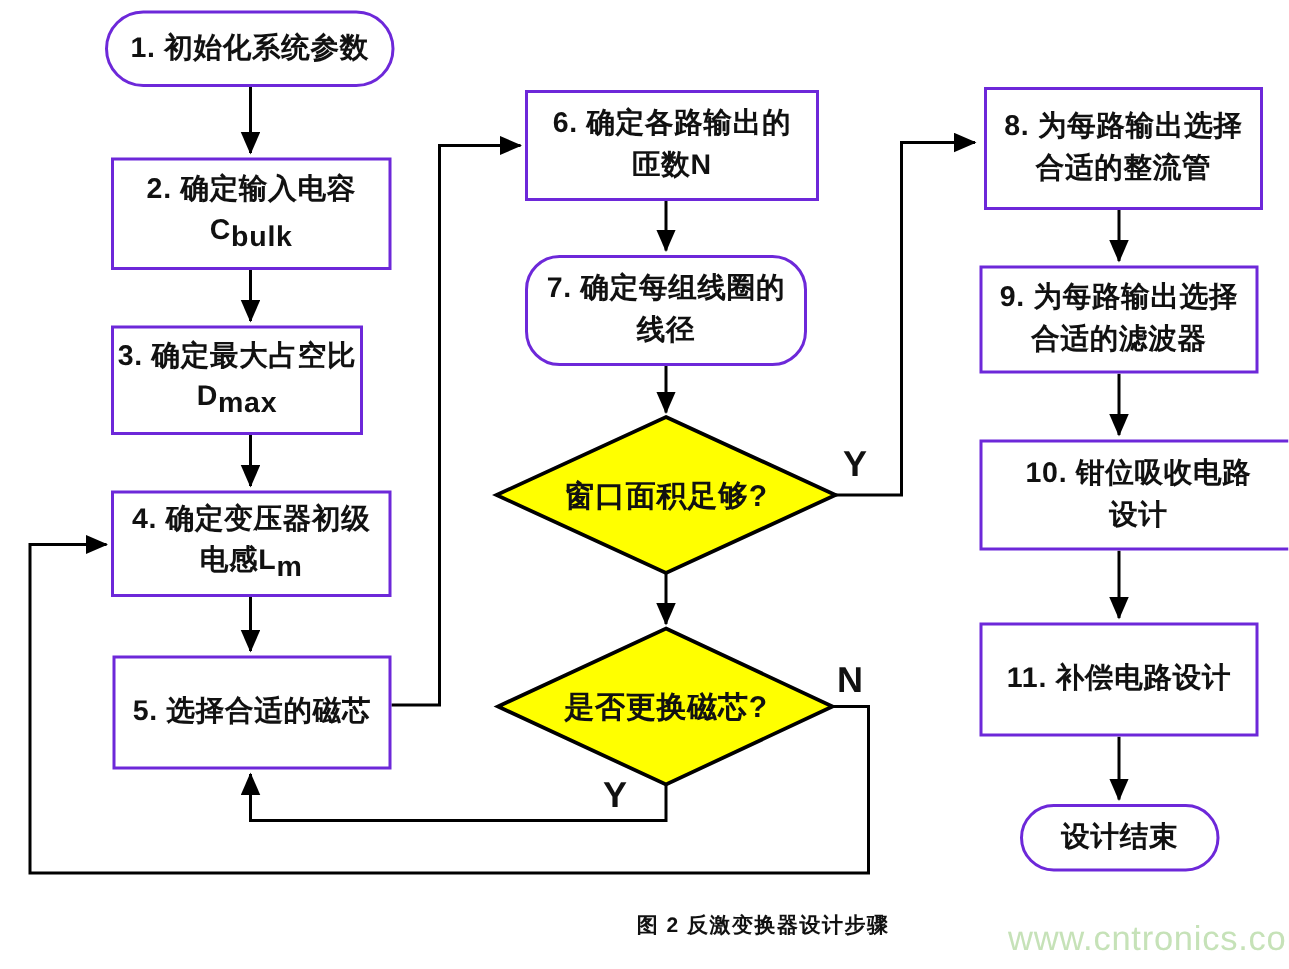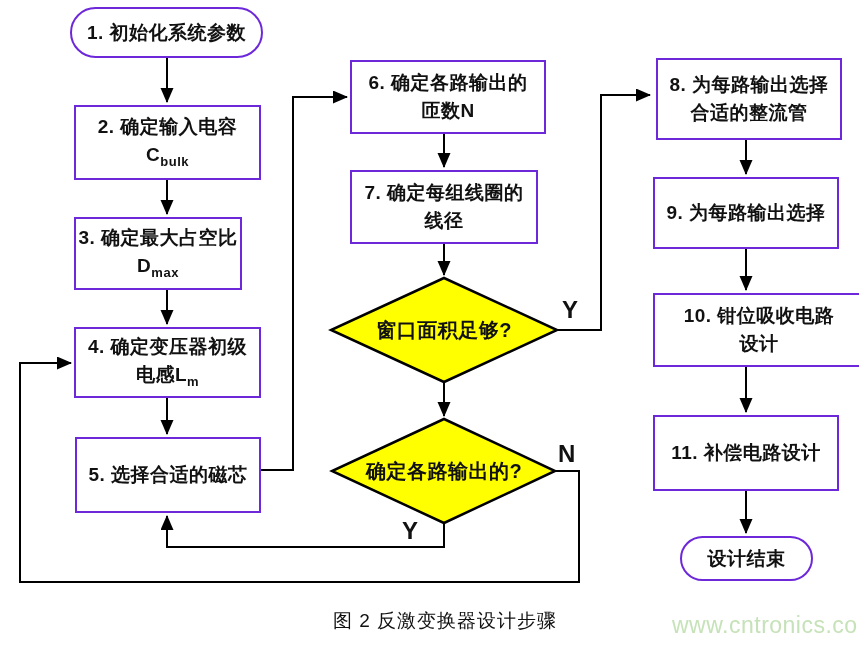--- a/index.html
+++ b/index.html
@@ -18,24 +18,24 @@
   }
   .rnode { border-radius:26px; }
   .endnode { border-radius:23px; }
   .dtext {
     position:absolute; display:flex; align-items:center; justify-content:center;
     font-weight:bold; font-size:20px; color:#111; letter-spacing:0.5px;
   }
   .blabel {
     position:absolute; font-weight:bold; font-size:24px; color:#111;
   }
-  .subline sub { font-size:13px; font-weight:bold; }
+  .subline sub { font-size:19px; font-weight:bold; }
   .caption {
-    position:absolute; left:333px; top:608px; width:260px; text-align:left;
-    font-weight:normal; font-size:19px; color:#111; letter-spacing:1px;
+    position:absolute; left:333px; top:608px; width:260px; text-align:right;
+    font-weight:bold; font-size:14px; color:#111; letter-spacing:1px;
   }
   .watermark {
     position:absolute; left:672px; top:612px; width:185px;
     font-size:23px; color:#c6e2b8; letter-spacing:0.5px;
   }
 </style>
 </head>
 <body>
 
 <div class="stage">
@@ -88,36 +88,37 @@
 
   <div class="node" style="left:75px; top:437px; width:186px; height:76px;">
     <div>5. 选择合适的磁芯</div>
   </div>
 
   <div class="node" style="left:350px; top:60px; width:196px; height:74px;">
     <div>6. 确定各路输出的</div>
     <div>匝数N</div>
   </div>
 
-  <div class="node" style="left:350px; top:170px; width:188px; height:74px;">
+  <div class="node" style="left:350px; top:170px; width:188px; height:74px;border-radius:23px;">
     <div>7. 确定每组线圈的</div>
     <div>线径</div>
   </div>
 
   <div class="dtext" style="left:339px; top:310px; width:210px; height:40px;">窗口面积足够?</div>
 
-  <div class="dtext" style="left:339px; top:451px; width:210px; height:40px;">确定各路输出的?</div>
+  <div class="dtext" style="left:339px; top:451px; width:210px; height:40px;">是否更换磁芯?</div>
 
   <div class="node" style="left:640px; top:58px; width:186px; height:82px;margin-left:16px;">
     <div>8. 为每路输出选择</div>
     <div>合适的整流管</div>
   </div>
 
   <div class="node" style="left:653px; top:177px; width:186px; height:72px;">
     <div>9. 为每路输出选择</div>
+    <div>合适的滤波器</div>
   </div>
 
   <div class="node" style="left:653px; top:293px; width:212px; height:74px;">
     <div>10. 钳位吸收电路</div>
     <div>设计</div>
   </div>
 
   <div class="node" style="left:653px; top:415px; width:186px; height:76px;">
     <div>11. 补偿电路设计</div>
   </div>

